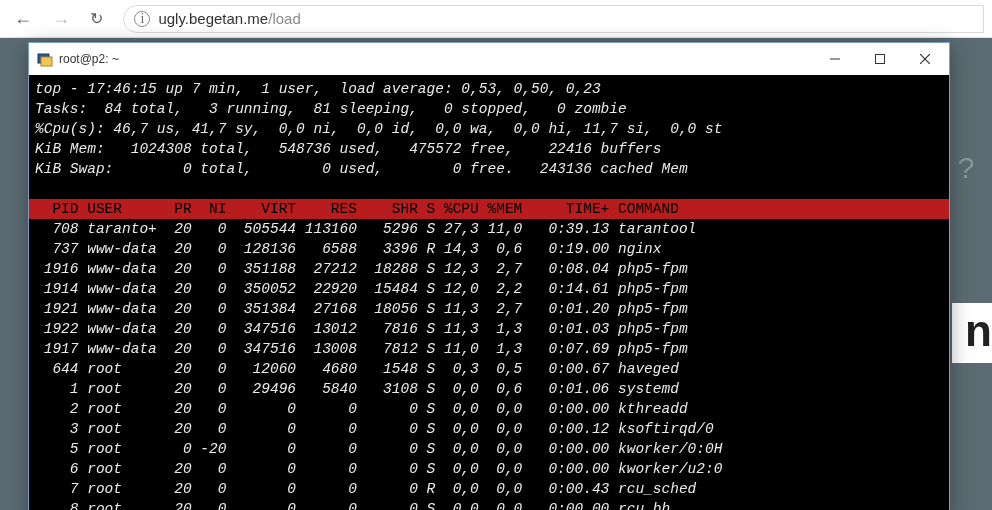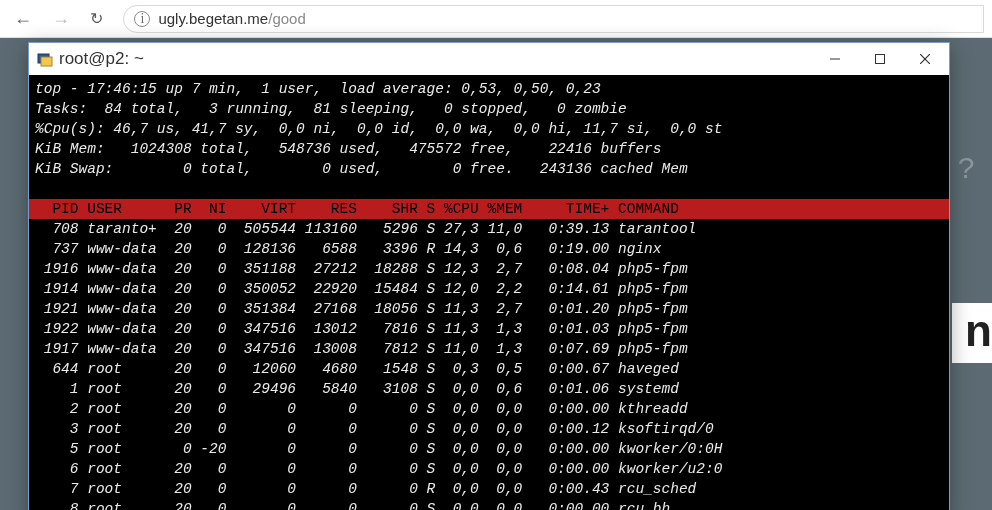--- a/index.html
+++ b/index.html
@@ -89,21 +89,21 @@
     display: flex;
     flex-direction: column;
   }
   .titlebar {
     height: 32px;
     display: flex;
     align-items: center;
     padding: 0 2px 0 8px;
     background: #fff;
     color: #333;
-    font-size: 17px;
+    font-size: 12px;
   }
   .titlebar .app-icon {
     width: 16px; height: 16px;
     margin-right: 6px;
     display:inline-flex; align-items:center; justify-content:center;
   }
   .titlebar .title { flex: 1; }
   .win-btn {
     width: 45px; height: 30px;
     display: flex; align-items: center; justify-content: center;
@@ -135,21 +135,21 @@
 </style>
 </head>
 <body>
 
 <div class="browser-bar">
   <div class="nav-arrow">←</div>
   <div class="nav-arrow disabled">→</div>
   <div class="reload">↻</div>
   <div class="addr">
     <span class="info-icon">i</span>
-    <span class="url"><span>ugly.begetan.me</span><span class="path">/good</span></span>
+    <span class="url"><span>ugly.begetan.me</span><span class="path">/load</span></span>
   </div>
 </div>
 
 <div class="backdrop">
   <div class="whitebar"></div>
   <div class="q">?</div>
   <div class="n">n</div>
 </div>
 
 <div class="term-window">

